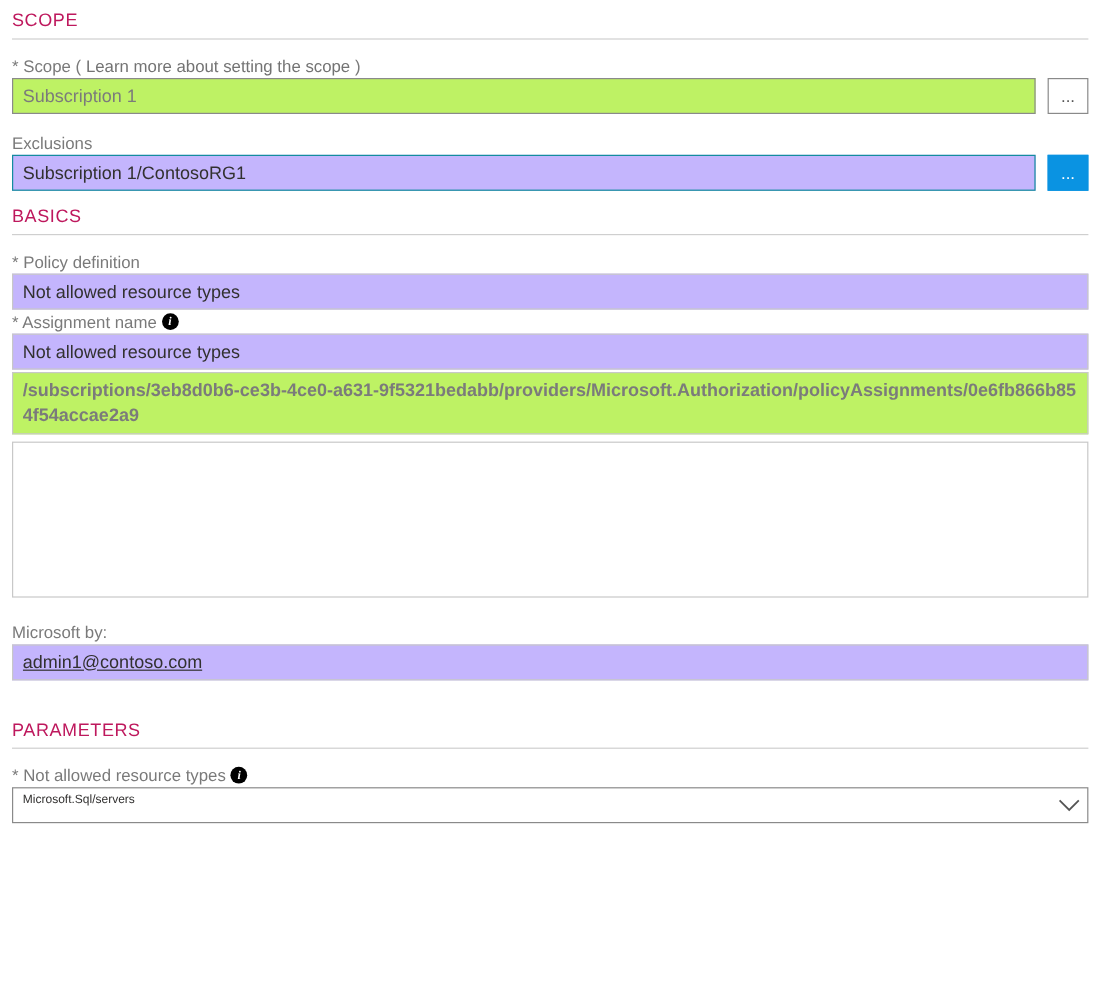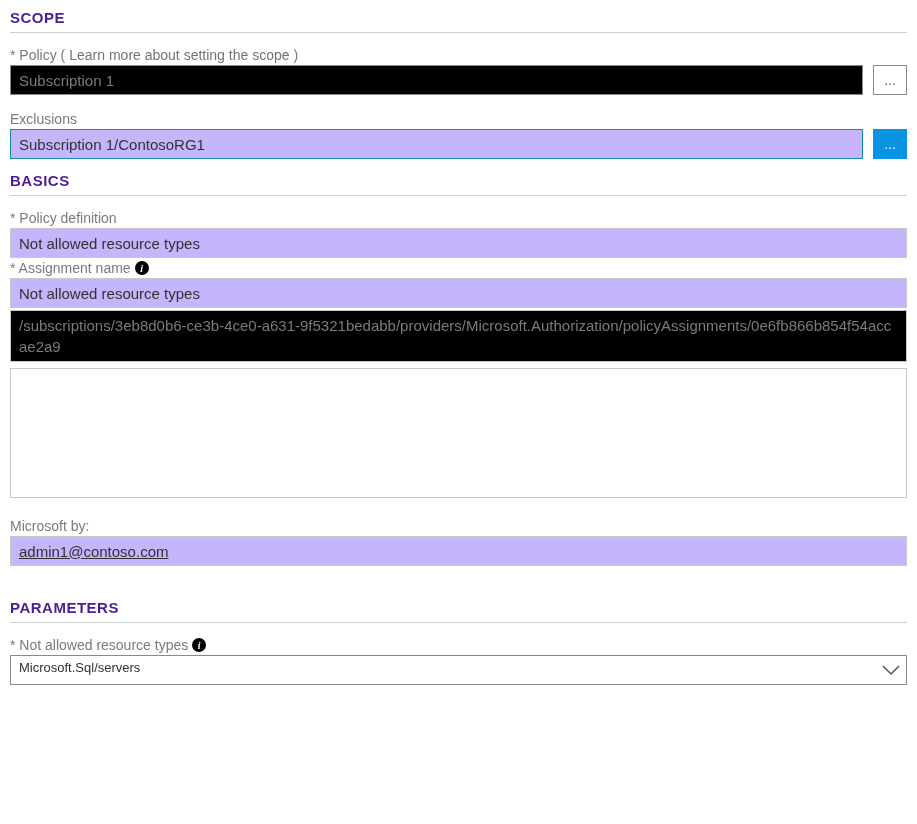--- a/index.html
+++ b/index.html
@@ -5,22 +5,22 @@
   * { box-sizing: border-box; margin: 0; padding: 0; }
   body {
     font-family: "Segoe UI", Arial, sans-serif;
     background: #fff;
     color: #323130;
     padding: 6px 10px 14px 10px;
     width: 917px;
   }
   .section-header {
     font-size: 15px;
-    font-weight: 700;
-    color: #4c1d95;
+    font-weight: 400;
+    color: #be185d;
     letter-spacing: 0.5px;
     padding: 3px 0 6px 0;
   }
   .section-divider {
     border: none;
     border-top: 1px solid #cfcfcf;
     margin: 0 0 14px 0;
   }
   .field-group { margin-bottom: 10px; }
   .field-label {
@@ -51,21 +51,21 @@
     border: 1px solid #8a8a8a;
     padding: 4px 8px;
     font-size: 15px;
     color: #323130;
     min-height: 30px;
     font-family: inherit;
     background:#c4b5fd;
   }
   .text-input.readonly {
     color: #7b7b7b;
-    background:#000000;
+    background:#bef264;
   }
   .text-input.teal-border { border-color:#138d9e; border-width:1.5px; }
   .text-input.light-border { border-color:#c8c8c8; }
   .ellipsis-btn {
     width: 34px;
     border: 1px solid #8a8a8a;
     background: #fff;
     font-size: 14px;
     color:#555;
     cursor: pointer;
@@ -86,21 +86,21 @@
     resize:none;
   }
   .select-wrap {
     position: relative;
     width: 100%;
   }
   .select-box {
     width: 100%;
     border: 1px solid #8a8a8a;
     padding: 4px 30px 4px 8px;
-    font-size: 13px;
+    font-size: 10px;
     min-height: 30px;
     background:#fff;
     cursor:pointer;
   }
   .chevron {
     position: absolute;
     right: 6px; top: 50%;
     transform: translateY(-50%);
     pointer-events:none;
   }
@@ -108,21 +108,21 @@
   .gap-med { height: 20px; }
 </style>
 </head>
 <body>
 
 <div class="section-header">SCOPE</div>
 <hr class="section-divider">
 
 <div class="field-group">
   <div class="field-label">
-    <span>* Policy (</span>
+    <span>* Scope (</span>
     <a href="#">Learn more about setting the scope</a>
     <span>)</span>
   </div>
   <div class="input-row">
     <input type="text" class="text-input readonly" readonly="" value="Subscription 1" style="">
     <button class="ellipsis-btn">...</button>
   </div>
 </div>
 
 <div class="gap-small"></div>
@@ -145,21 +145,21 @@
 
 <div class="field-group" style="margin-bottom:2px;">
   <div class="field-label">
     <span>* Assignment name</span>
     <span class="info-icon">i</span>
   </div>
   <input type="text" class="text-input light-border" style="width: 100%;" value="Not allowed resource types">
 </div>
 
 <div class="field-group" style="margin-bottom:6px;">
-  <div class="text-input readonly light-border" style="width:100%; word-break:break-all; line-height:1.4;">/subscriptions/3eb8d0b6-ce3b-4ce0-a631-9f5321bedabb/providers/Microsoft.Authorization/policyAssignments/0e6fb866b854f54accae2a9</div>
+  <div class="text-input readonly light-border" style="width:100%; word-break:break-all; line-height:1.4;font-weight:bold;">/subscriptions/3eb8d0b6-ce3b-4ce0-a631-9f5321bedabb/providers/Microsoft.Authorization/policyAssignments/0e6fb866b854f54accae2a9</div>
 </div>
 
 <div class="field-group">
   <textarea class="textarea" style=""></textarea>
 </div>
 
 <div class="gap-small"></div>
 
 <div class="field-group">
   <div class="field-label">Microsoft by:</div>

